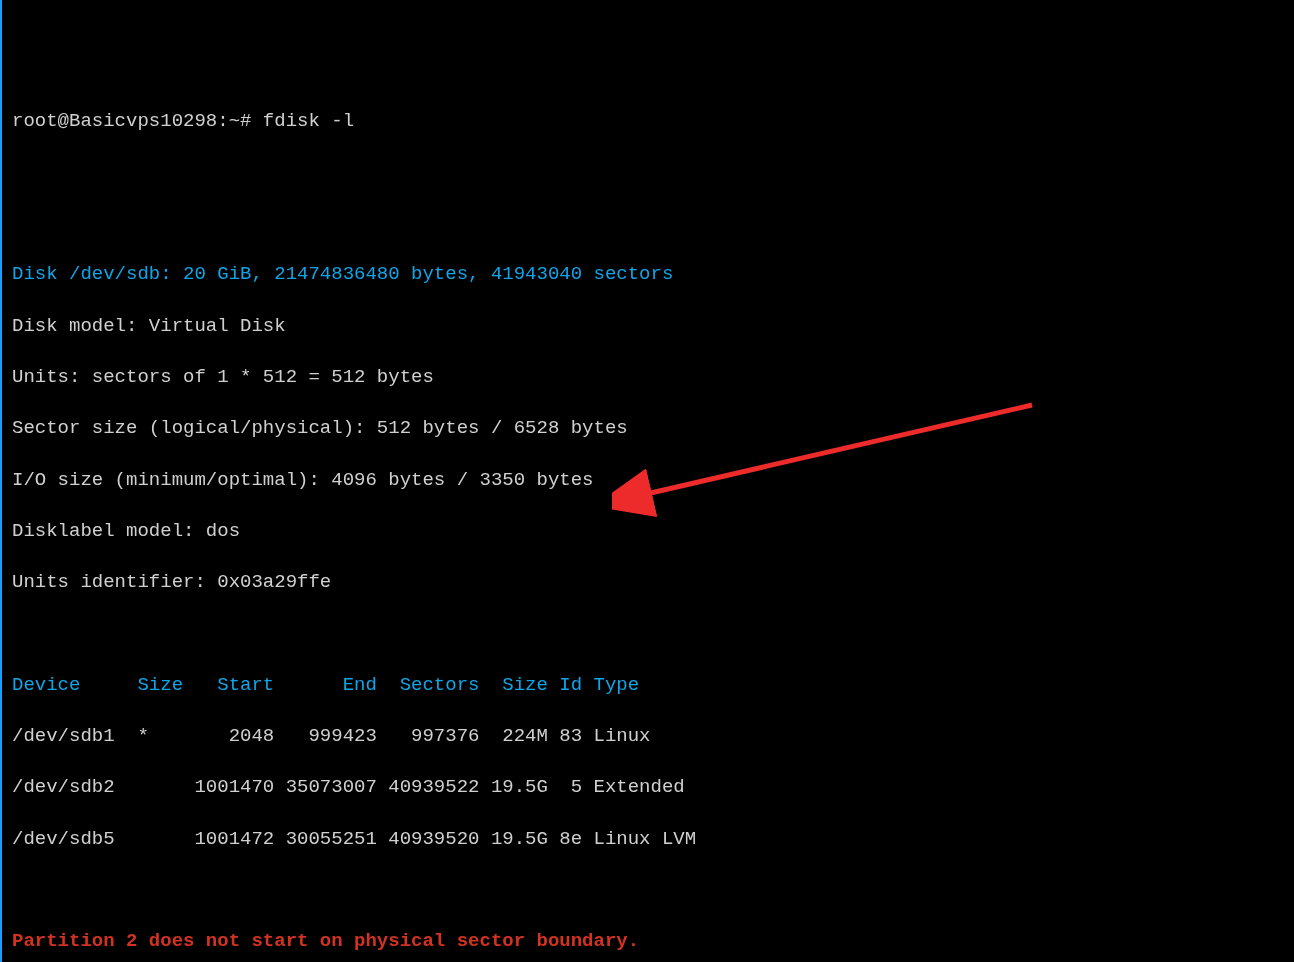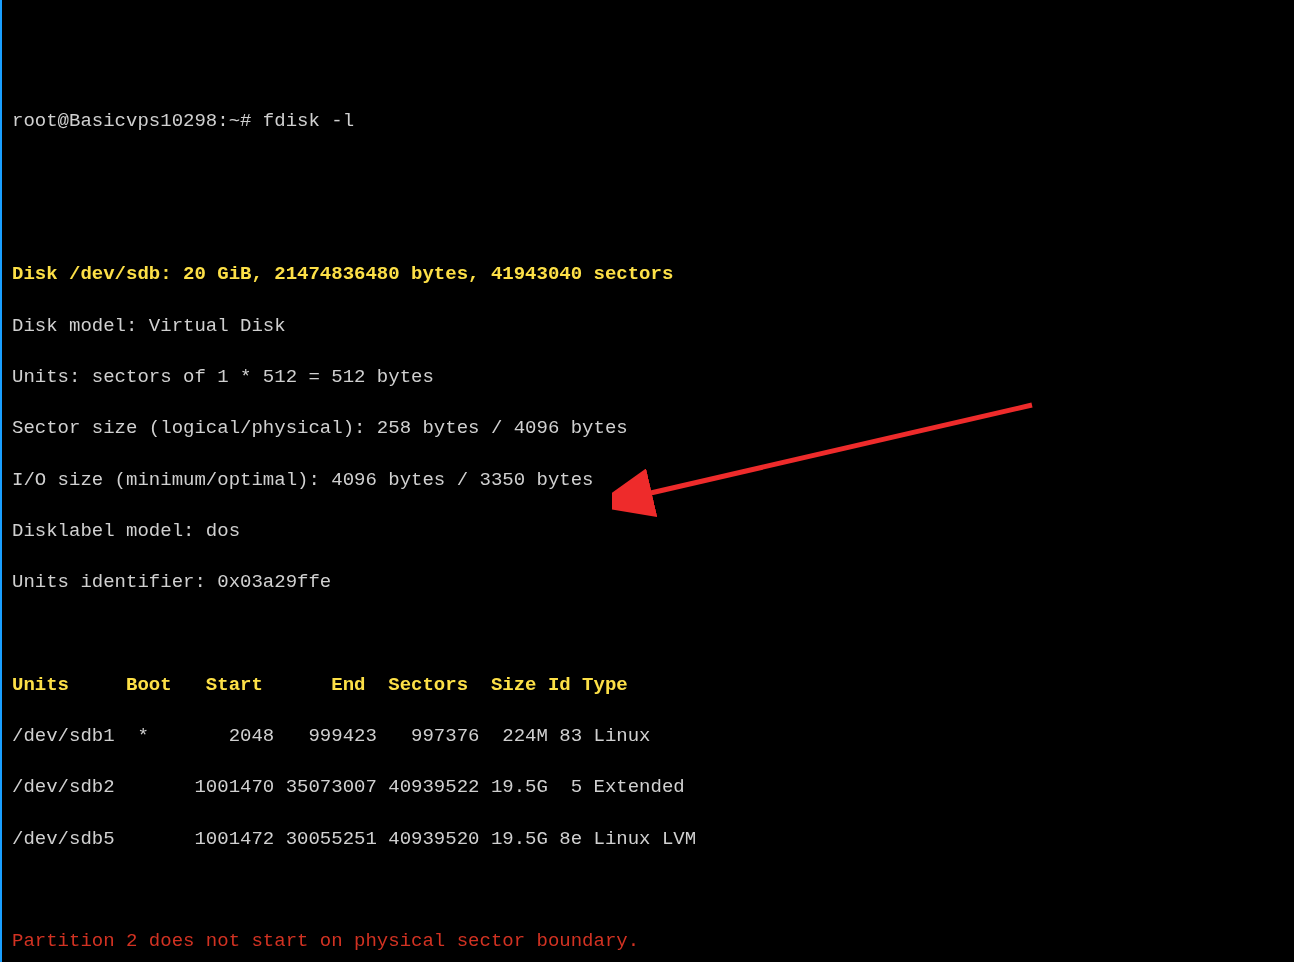--- a/index.html
+++ b/index.html
@@ -10,47 +10,47 @@
     font-size: 19px;
     line-height: 1.35;
     padding: 6px 10px;
     width: 1294px;
     height: 962px;
     overflow: hidden;
     white-space: pre;
     position: relative;
     border-left: 2px solid #1a9fff;
   }
-  .bold { font-weight: bold; color: #fde047; }
+  .bold { font-weight: normal; color: #0ea5e9; }
   .normal { color: #d0d0d0; }
-  .red { color: #d23222; }
+  .red { color: #d23222; font-weight: bold; }
   .arrow {
     position: absolute;
     left: 610px;
     top: 395px;
     pointer-events: none;
   }
 </style>
 </head>
 <body>
 
 
 
 <div class="normal">root@Basicvps10298:~# fdisk -l</div>
 <div> </div>
 <div> </div>
 <div class="bold">Disk /dev/sdb: 20 GiB, 21474836480 bytes, 41943040 sectors</div>
 <div class="normal">Disk model: Virtual Disk</div>
 <div class="normal">Units: sectors of 1 * 512 = 512 bytes</div>
-<div class="normal">Sector size (logical/physical): 258 bytes / 4096 bytes</div>
+<div class="normal">Sector size (logical/physical): 512 bytes / 6528 bytes</div>
 <div class="normal">I/O size (minimum/optimal): 4096 bytes / 3350 bytes</div>
 <div class="normal">Disklabel model: dos</div>
 <div class="normal">Units identifier: 0x03a29ffe</div>
 <div> </div>
-<div class="bold">Units     Boot   Start      End  Sectors  Size Id Type</div>
+<div class="bold">Device     Size   Start      End  Sectors  Size Id Type</div>
 <div class="normal">/dev/sdb1  *       2048   999423   997376  224M 83 Linux</div>
 <div class="normal">/dev/sdb2       1001470 35073007 40939522 19.5G  5 Extended</div>
 <div class="normal">/dev/sdb5       1001472 30055251 40939520 19.5G 8e Linux LVM</div>
 <div> </div>
 <div class="red">Partition 2 does not start on physical sector boundary.</div>
 
 
 
 
 

